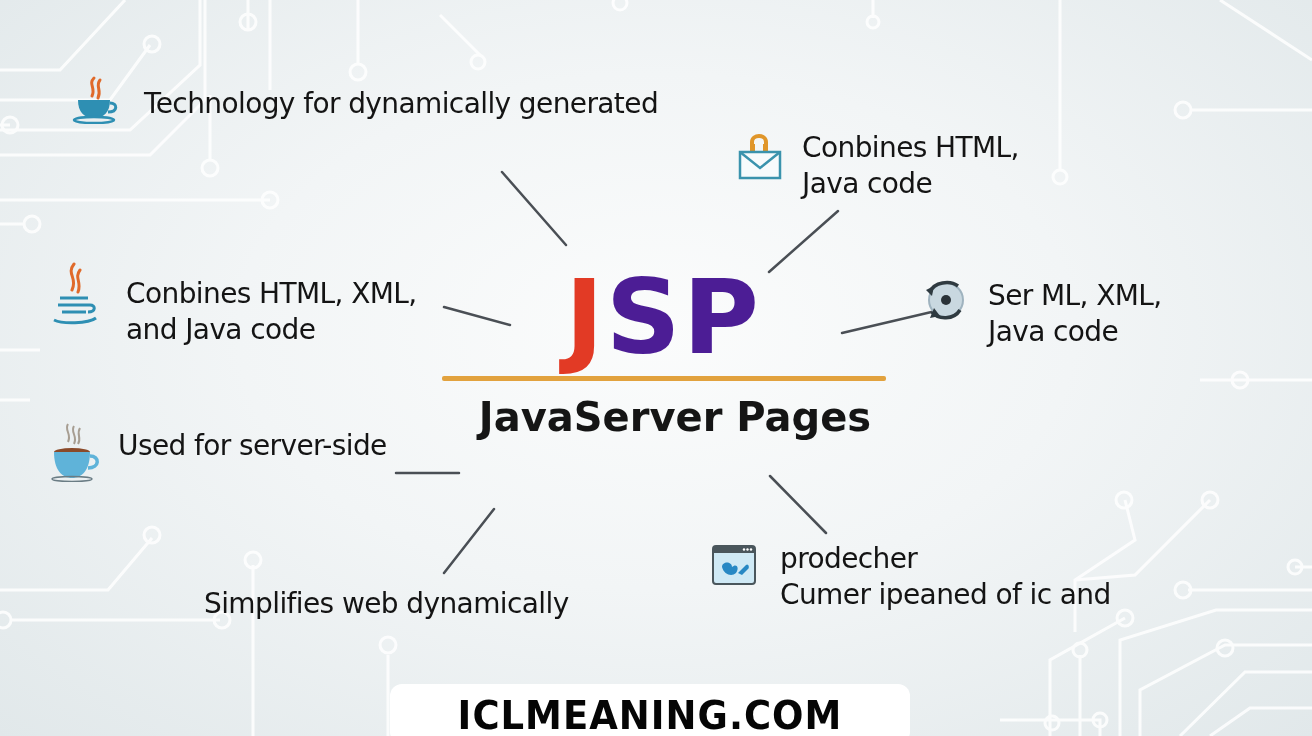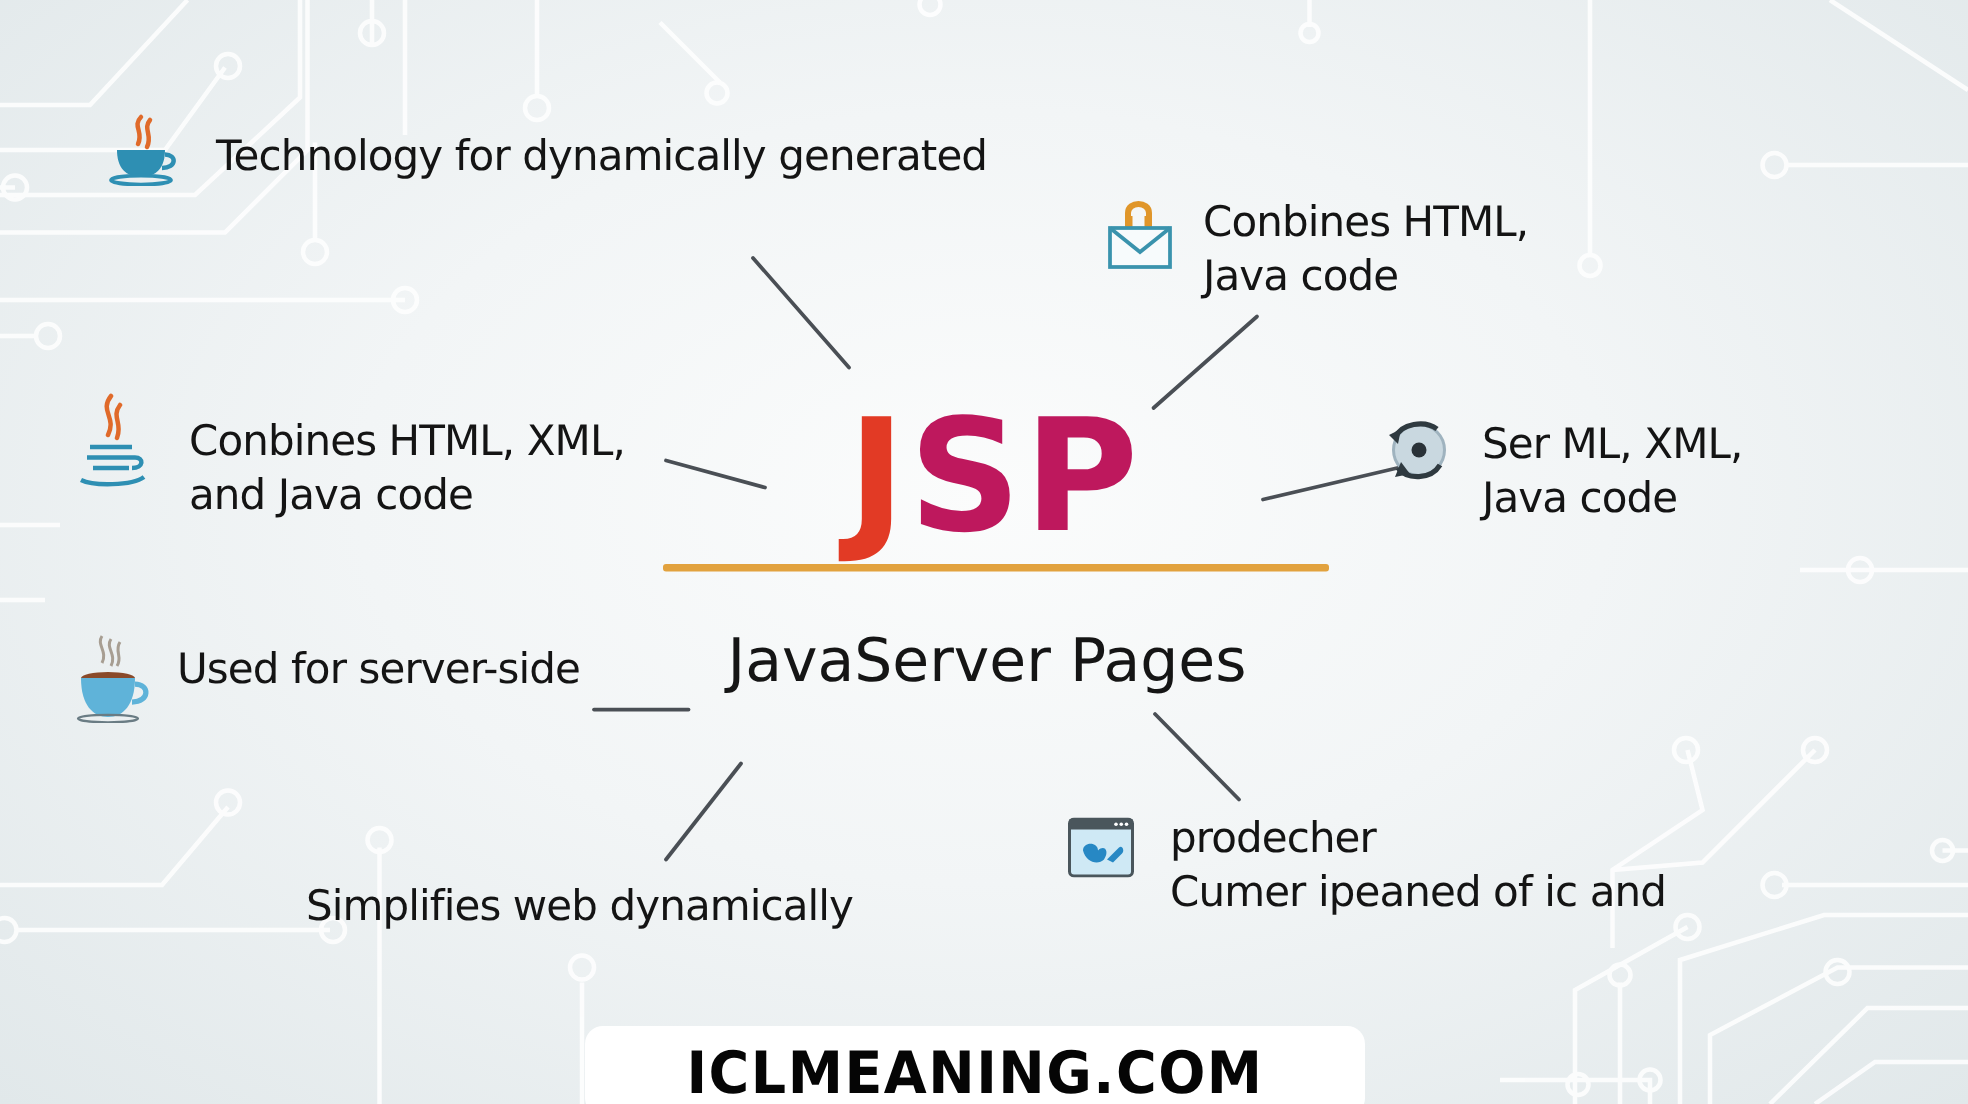--- a/index.html
+++ b/index.html
@@ -11,23 +11,23 @@
   }
   .bg-circuit { position:absolute; left:0; top:0; width:1312px; height:736px; }
   .connectors { position:absolute; left:0; top:0; width:1312px; height:736px; }
   .node { position:absolute; display:flex; align-items:flex-start;gap:12px; }
   .node .icon { flex:0 0 auto; margin-right:8px; }
   .node .text { font-size:28px; line-height:36px; letter-spacing:-0.6px; color:#141414; font-family:"DejaVu Sans", sans-serif; }
   .node .text span { display:block; white-space:nowrap; }
   .center { position:absolute; left:440px; top:262px; width:446px; text-align:center; }
   .jsp { font-family:"DejaVu Sans", sans-serif; font-weight:bold; font-size:104px; line-height:110px; letter-spacing:2px; }
   .jsp .j { color:#e23a25; }
-  .jsp .sp { color:#be185d;text-align:center; }
+  .jsp .sp { color:#4c1d95;text-align:center; }
   .divider { position:absolute; left:442px; top:376px; width:444px; height:5px; background:#e2a23e; border-radius:2px; }
-  .subtitle { position:absolute; left:435px; top:394px; width:446px; text-align:center; font-weight:normal; font-size:40px; letter-spacing:0px; color:#151515;margin-top:24px; }
+  .subtitle { position:absolute; left:452px; top:394px; width:446px; text-align:center; font-weight:bold; font-size:40px; letter-spacing:0px; color:#151515; }
   .footer { position:absolute; left:390px; top:684px; width:520px; height:60px; background:#ffffff; border-radius:12px; text-align:center; }
   .footer span { display:block; font-family:"DejaVu Sans", sans-serif; font-weight:bold; font-size:37px; line-height:64px; letter-spacing:1px; color:#050505; transform:scaleY(1.05); }
 </style>
 </head>
 <body>
 
 <svg class="bg-circuit" viewBox="0 0 1312 736">
   <g fill="none" stroke="#ffffff" stroke-width="3" opacity="0.85">
 
     <polyline points="0,70 60,70 125,0"></polyline>

